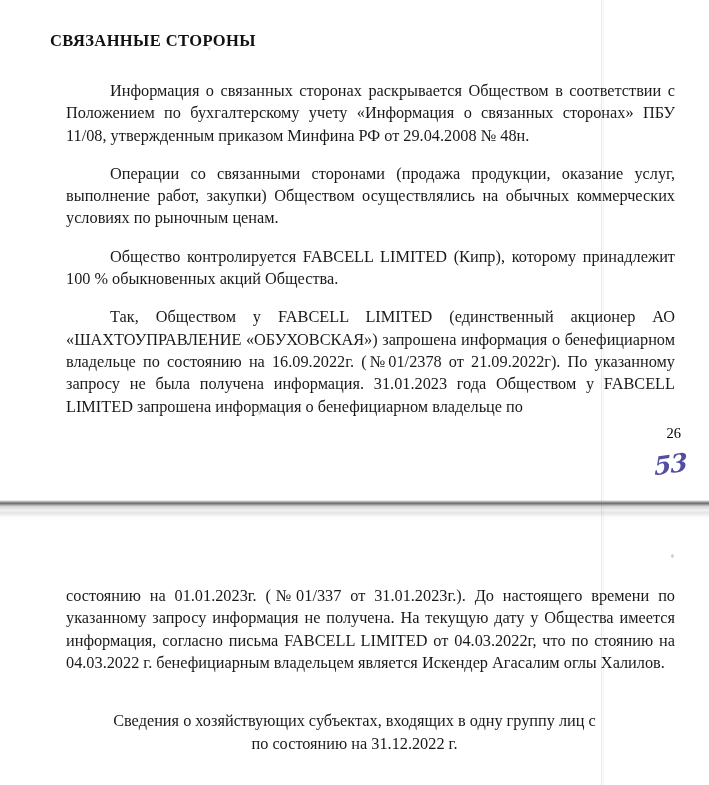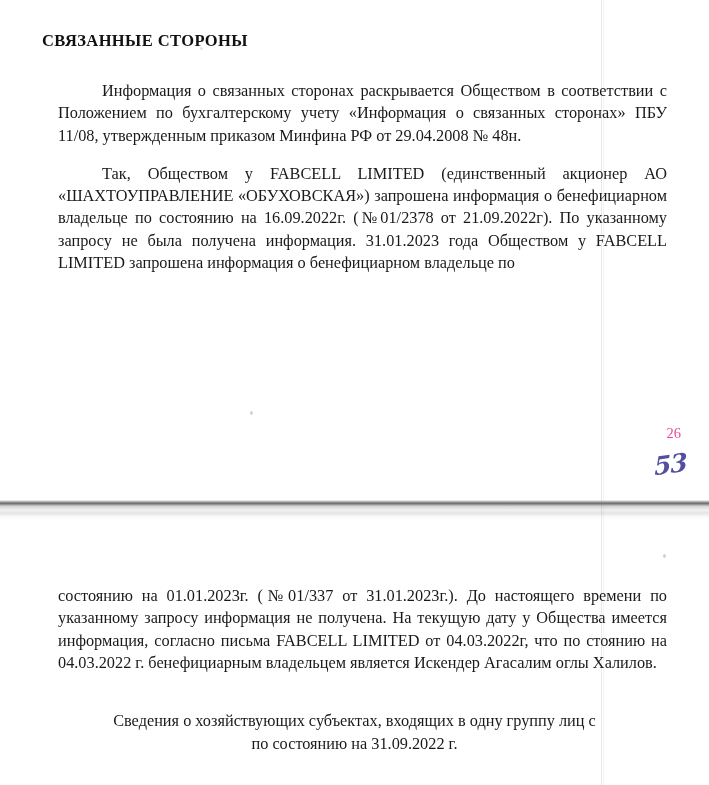--- a/index.html
+++ b/index.html
@@ -11,21 +11,21 @@
     width: 709px;
     height: 785px;
     position: relative;
     background: #ffffff;
     font-family: "Liberation Serif", "DejaVu Serif", serif;
     color: #1a1a1a;
     overflow: hidden;
   }
   .scan-sheet {
     position: absolute;
-    left: 8px;
+    left: 16px;
     right: 0;
     background: #ffffff;
   }
   #sheet-one { top: 0; height: 500px; }
   #sheet-two { top: 521px; height: 264px; }
 
   .doc-heading {
     position: absolute;
     left: 34px;
     top: 31px;
@@ -50,21 +50,21 @@
     color: #191919;
   }
   .para.no-indent { text-indent: 0; }
   .para + .para { margin-top: 0; }
 
   .page-number {
     position: absolute;
     right: 28px;
     top: 425px;
     font-size: 14.5px;
-    color: #ec4899;
+    color: #000000;
   }
 
   .ink-mark {
     position: absolute;
     right: 22px;
     top: 450px;
     font-size: 25px;
     font-family: "DejaVu Serif", serif;
     font-style: italic;
     font-weight: bold;
@@ -125,20 +125,22 @@
 <body>
 
 <div class="page-wrap">
 
   <div class="scan-sheet" id="sheet-one">
 
     <div class="doc-heading">СВЯЗАННЫЕ СТОРОНЫ</div>
 
     <div class="body-col" style="top: 64px;">
       <p class="para">Информация о связанных сторонах раскрывается Обществом в соответствии с Положением по бухгалтерскому учету «Информация о связанных сторонах» ПБУ 11/08, утвержденным приказом Минфина РФ от 29.04.2008 № 48н.</p>
+      <p class="para">Операции со связанными сторонами (продажа продукции, оказание услуг, выполнение работ, закупки) Обществом осуществлялись на обычных коммерческих условиях по рыночным ценам.</p>
+      <p class="para">Общество контролируется FABCELL LIMITED (Кипр), которому принадлежит 100 % обыкновенных акций Общества.</p>
       <p class="para">Так, Обществом у FABCELL LIMITED (единственный акционер АО «ШАХТОУПРАВЛЕНИЕ «ОБУХОВСКАЯ») запрошена информация о бенефициарном владельце по состоянию на 16.09.2022г. (№01/2378 от 21.09.2022г). По указанному запросу не была получена информация. 31.01.2023 года Обществом у FABCELL LIMITED запрошена информация о бенефициарном владельце по</p>
     </div>
 
     <div class="page-number">26</div>
 
     <div class="ink-mark">53</div>
 
     <div class="speck" style="left:242px; top:411px; width:3px; height:4px;"></div>
     <div class="speck" style="left:192px; top:47px; width:3px; height:3px; background:rgba(160,160,165,0.30);"></div>
   </div>
@@ -149,19 +151,19 @@
 
     <div class="body-col" style="top: 48px;">
       <p class="para no-indent">состоянию на 01.01.2023г. (№01/337 от 31.01.2023г.). До настоящего времени по указанному запросу информация не получена. На текущую дату у Общества имеется информация, согласно письма FABCELL LIMITED от 04.03.2022г, что по стоянию на 04.03.2022 г. бенефициарным владельцем является Искендер Агасалим оглы Халилов.</p>
     </div>
 
     <div class="speck" style="left:655px; top:33px; width:3px; height:4px;"></div>
   </div>
 
   <div class="footer-block">
     <span class="footer-line">Сведения о хозяйствующих субъектах, входящих в одну группу лиц с</span>
-    <span class="footer-line">по состоянию на 31.09.2022 г.</span>
+    <span class="footer-line">по состоянию на 31.12.2022 г.</span>
   </div>
 
   <div class="scan-streak" id="streak-a"></div>
   <div class="scan-streak" id="streak-b"></div>
 
 </div>
 
 </body></html>

